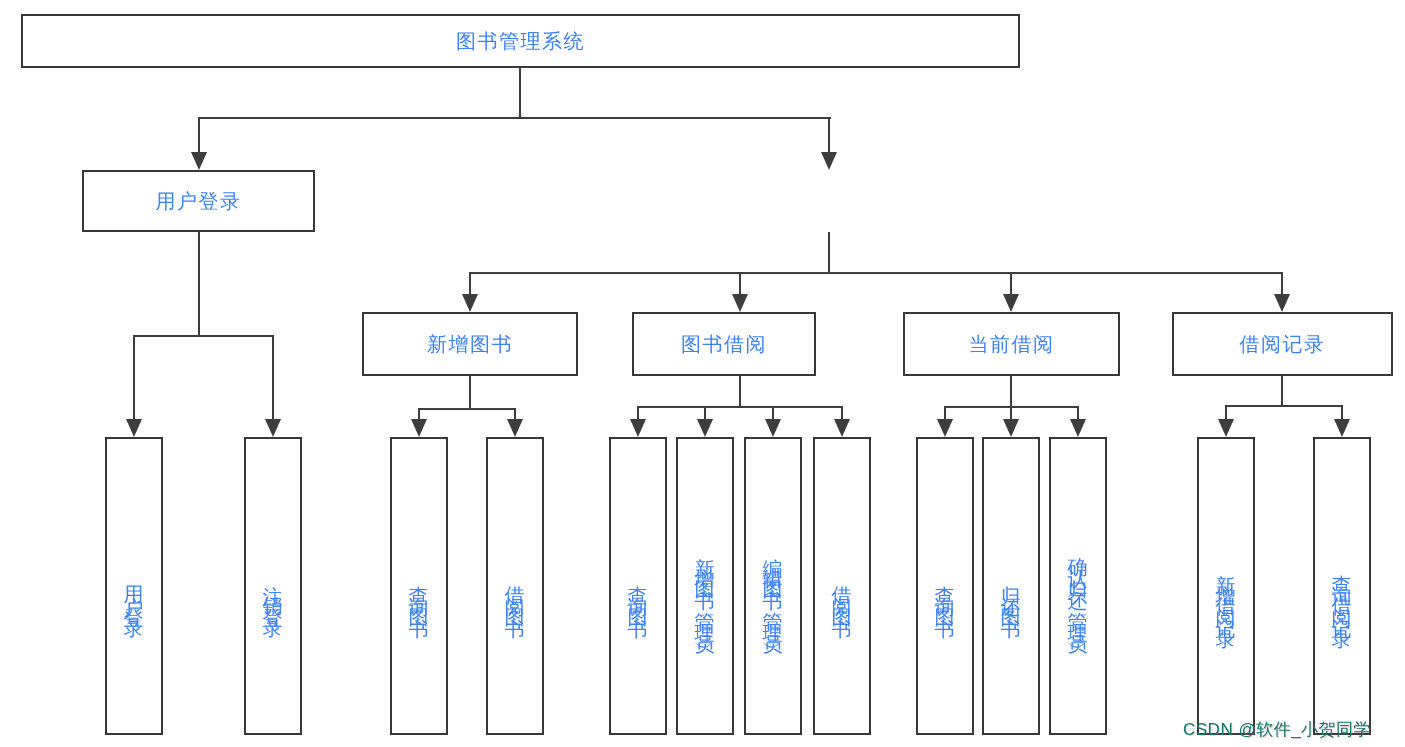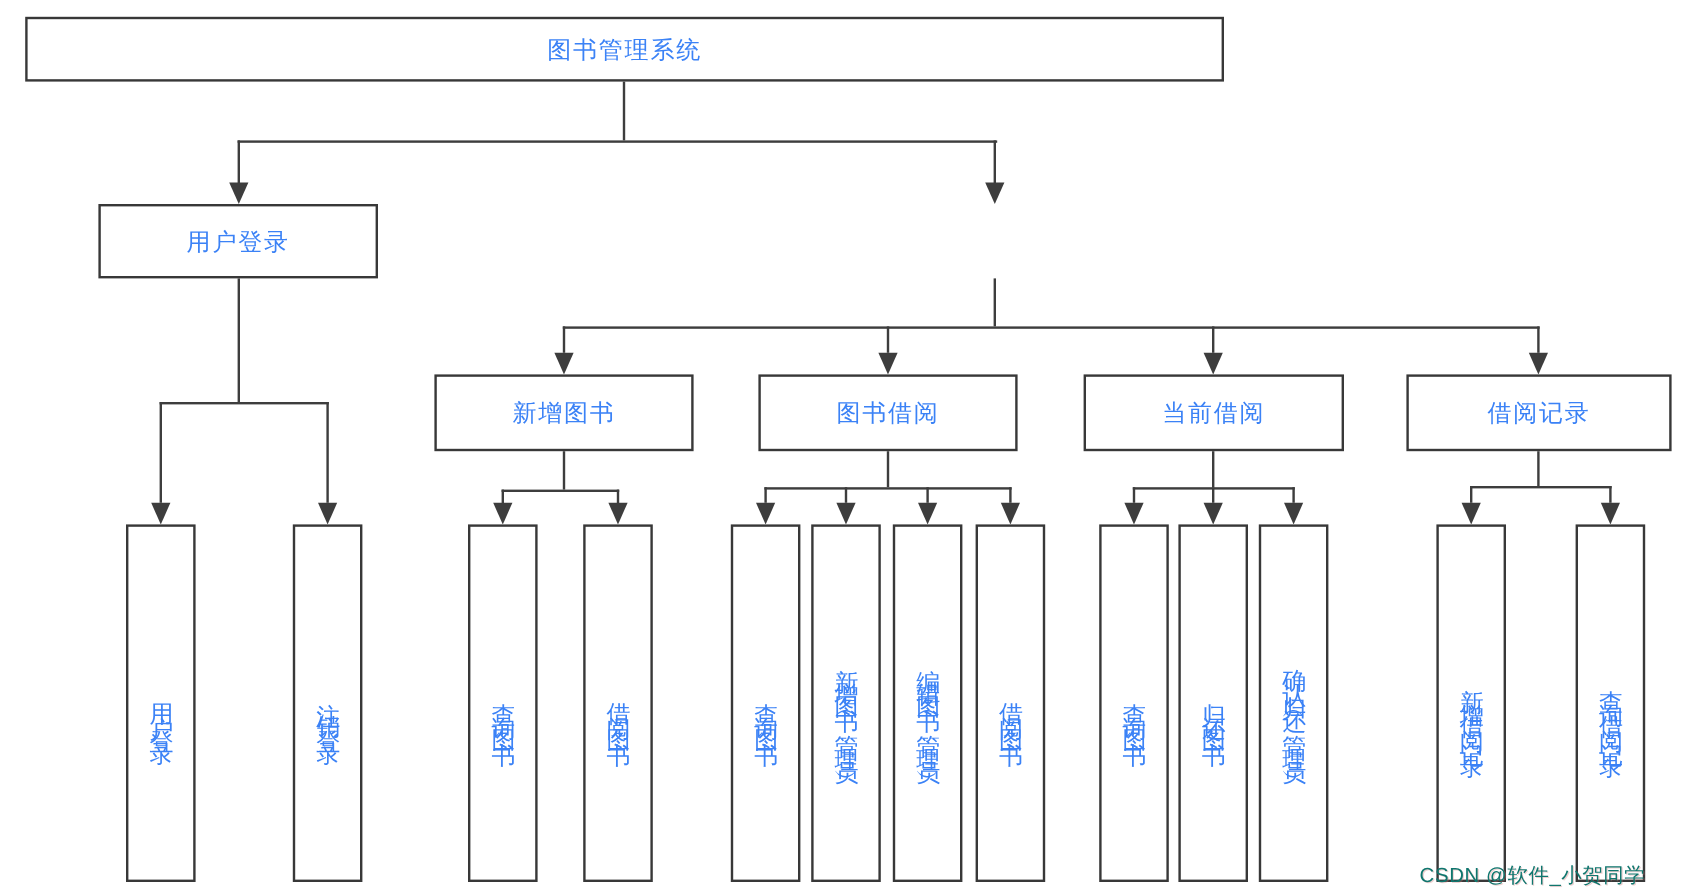--- a/index.html
+++ b/index.html
@@ -37,21 +37,21 @@
     position:absolute;width:0;height:0;
     border-left:8px solid transparent;
     border-right:8px solid transparent;
     border-top:18px solid #3d3d3d;
   }
   
   .n-root{left:21px;top:14px;width:999px;height:54px;}
   .n-user-login{left:82px;top:170px;width:233px;height:62px;}
   .n-book-mgmt{left:712px;top:170px;width:234px;height:62px;}
   .n-new-rec{left:362px;top:312px;width:216px;height:64px;}
-  .n-book-borrow{left:632px;top:312px;width:216px;height:64px;}
+  .n-book-borrow{left:632px;top:312px;width:184px;height:64px;}
   .n-cur-borrow{left:903px;top:312px;width:217px;height:64px;}
   .n-borrow-rec{left:1172px;top:312px;width:221px;height:64px;}
   .leaf{top:437px;width:58px;height:298px;}
   .l-1{left:105px;}  .l-2{left:244px;}
   .l-3{left:390px;}  .l-4{left:486px;}
   .l-5{left:609px;}  .l-6{left:676px;}
   .l-7{left:744px;}  .l-8{left:813px;}
   .l-9{left:916px;}  .l-10{left:982px;} .l-11{left:1049px;}
   .l-12{left:1197px;} .l-13{left:1313px;}
   

